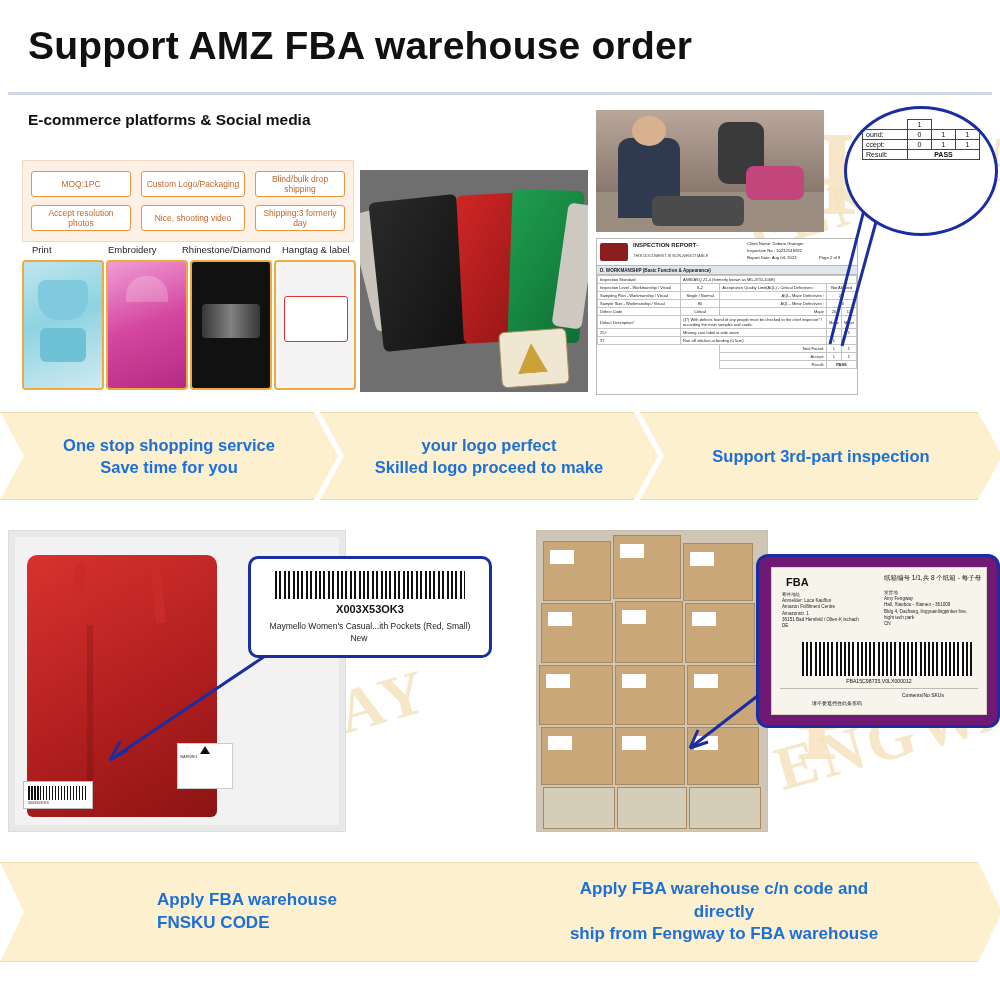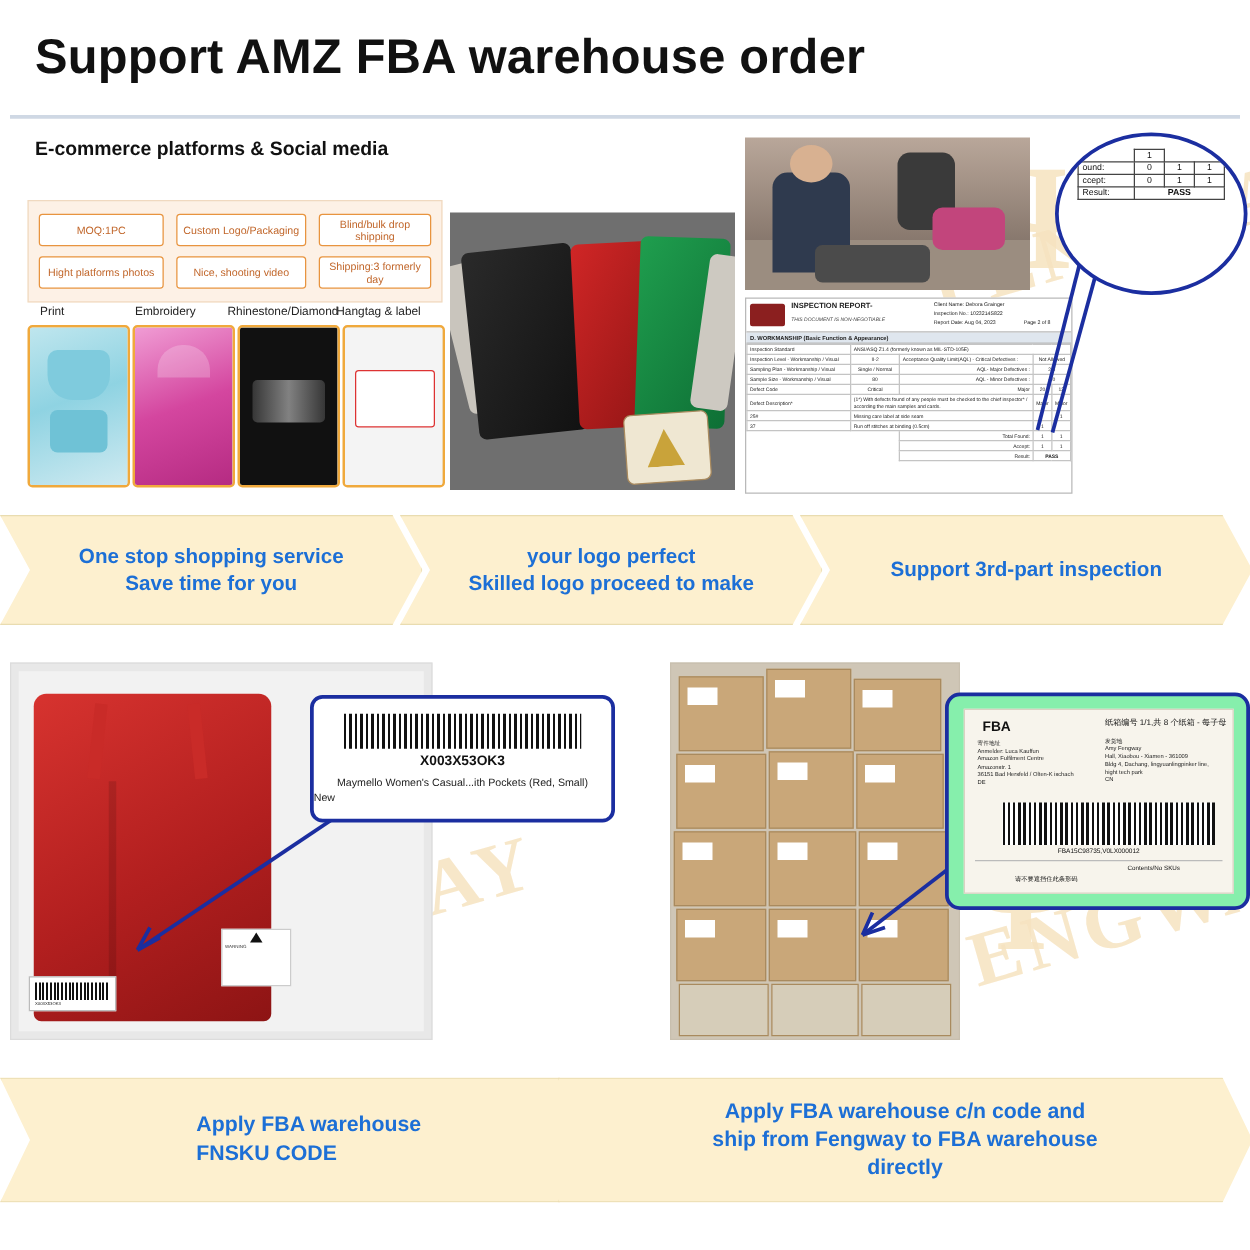--- a/index.html
+++ b/index.html
@@ -65,21 +65,21 @@
   .pill.p5{left:118px;top:44px;width:104px;height:26px;}
   .pill.p6{left:232px;top:44px;width:90px;height:26px;}
 
   .craft-labels{position:absolute;left:22px;top:244px;width:336px;height:14px;}
   .craft-labels span{
     position:absolute;font-size:9.5px;color:#222;
   }
   .cl1{left:10px;}
   .cl2{left:86px;}
   .cl3{left:160px;}
-  .cl4{left:247px;}
+  .cl4{left:260px;}
 
   .craft-cards{position:absolute;left:22px;top:260px;width:336px;height:130px;}
   .ccard{
     position:absolute;width:78px;height:126px;border:2px solid #f0a93c;border-radius:4px;
     overflow:hidden;background:#e9f2f6;
   }
   .ccard.c1{left:0;}
   .ccard.c2{left:84px;}
   .ccard.c3{left:168px;}
   .ccard.c4{left:252px;}
@@ -204,36 +204,36 @@
   .fnsku{
     position:absolute;left:248px;top:556px;width:238px;height:96px;
     border:3px solid #1b2ea0;border-radius:10px;background:#fff;
   }
   .fnsku .bars{
     position:absolute;left:24px;top:12px;width:190px;height:28px;
     background:repeating-linear-gradient(90deg,#111 0 2px,#fff 2px 4.4px);
   }
   .fnsku .code{position:absolute;left:0;top:44px;width:238px;text-align:center;font-size:11px;font-weight:bold;color:#111;}
   .fnsku .desc{position:absolute;left:0;top:62px;width:238px;text-align:center;font-size:8.5px;color:#222;}
-  .fnsku .cond{position:absolute;left:0;top:74px;width:216px;text-align:left;font-size:8.5px;color:#222;}
+  .fnsku .cond{position:absolute;left:0;top:74px;width:216px;text-align:center;font-size:8.5px;color:#222;}
   .fnsku-arrow{position:absolute;left:80px;top:640px;width:210px;height:140px;}
 
   
   .cartons{
     position:absolute;left:536px;top:530px;width:230px;height:300px;
     background:#cfc6b6;overflow:hidden;border:1px solid #c8bfae;
   }
   .box{position:absolute;background:#c9a779;border:1px solid #a98a5e;}
   .box .lab{position:absolute;left:6px;top:8px;width:24px;height:14px;background:#fff;}
   .cart-arrow{position:absolute;left:672px;top:650px;width:150px;height:110px;}
 
   
   .fbalabel{
     position:absolute;left:756px;top:554px;width:238px;height:168px;
-    border:3px solid #1b2ea0;border-radius:12px;background:#86efac;overflow:hidden;
+    border:3px solid #1b2ea0;border-radius:12px;background:#701a75;overflow:hidden;
   }
   .fbalabel .inner{position:absolute;left:12px;top:10px;width:214px;height:146px;background:#f7f4ec;border:1px solid #d9d2c2;}
   .fbalabel .fba{position:absolute;left:14px;top:8px;font-size:11px;font-weight:bold;color:#111;}
   .fbalabel .cn-head{position:absolute;left:112px;top:6px;font-size:6.5px;color:#111;}
   .fbalabel .addr{position:absolute;left:10px;top:24px;width:100px;font-size:4.6px;color:#222;line-height:1.35;}
   .fbalabel .cn-block{position:absolute;left:112px;top:22px;width:96px;font-size:4.6px;color:#222;line-height:1.35;}
   .fbalabel .bars{
     position:absolute;left:30px;top:74px;width:170px;height:34px;
     background:repeating-linear-gradient(90deg,#111 0 2px,#fff 2px 4.2px);
   }
@@ -267,21 +267,21 @@
   <div class="title-underline"></div>
 
   <div class="info-head">
     <div>E-commerce platforms &amp; Social media</div>
   </div>
 
   <div class="pill-grid">
     <div class="pill p1">MOQ:1PC</div>
     <div class="pill p2">Custom Logo/Packaging</div>
     <div class="pill p3">Blind/bulk drop shipping</div>
-    <div class="pill p4">Hight platforms photos</div>
+    <div class="pill p4">Accept resolution photos</div>
     <div class="pill p5">Nice, shooting video</div>
     <div class="pill p6">Shipping:3 formerly day</div>
   </div>
 
   <div class="craft-labels">
     <span class="cl1">Print</span>
     <span class="cl2">Embroidery</span>
     <span class="cl3">Rhinestone/Diamond</span>
     <span class="cl4">Hangtag &amp; label</span>
   </div>
@@ -574,19 +574,19 @@
   <div class="banner-row2">
     <div class="arrow b1">
       <div class="atext">
         <div>Apply FBA warehouse</div>
         <div>FNSKU CODE</div>
       </div>
     </div>
     <div class="arrow b2">
       <div class="atext">
         <div>Apply FBA warehouse c/n code and</div>
+        <div>directly</div>
         <div>ship from Fengway to FBA warehouse</div>
-        <div>directly</div>
       </div>
     </div>
   </div>
 
 </div>
 
 </body></html>

